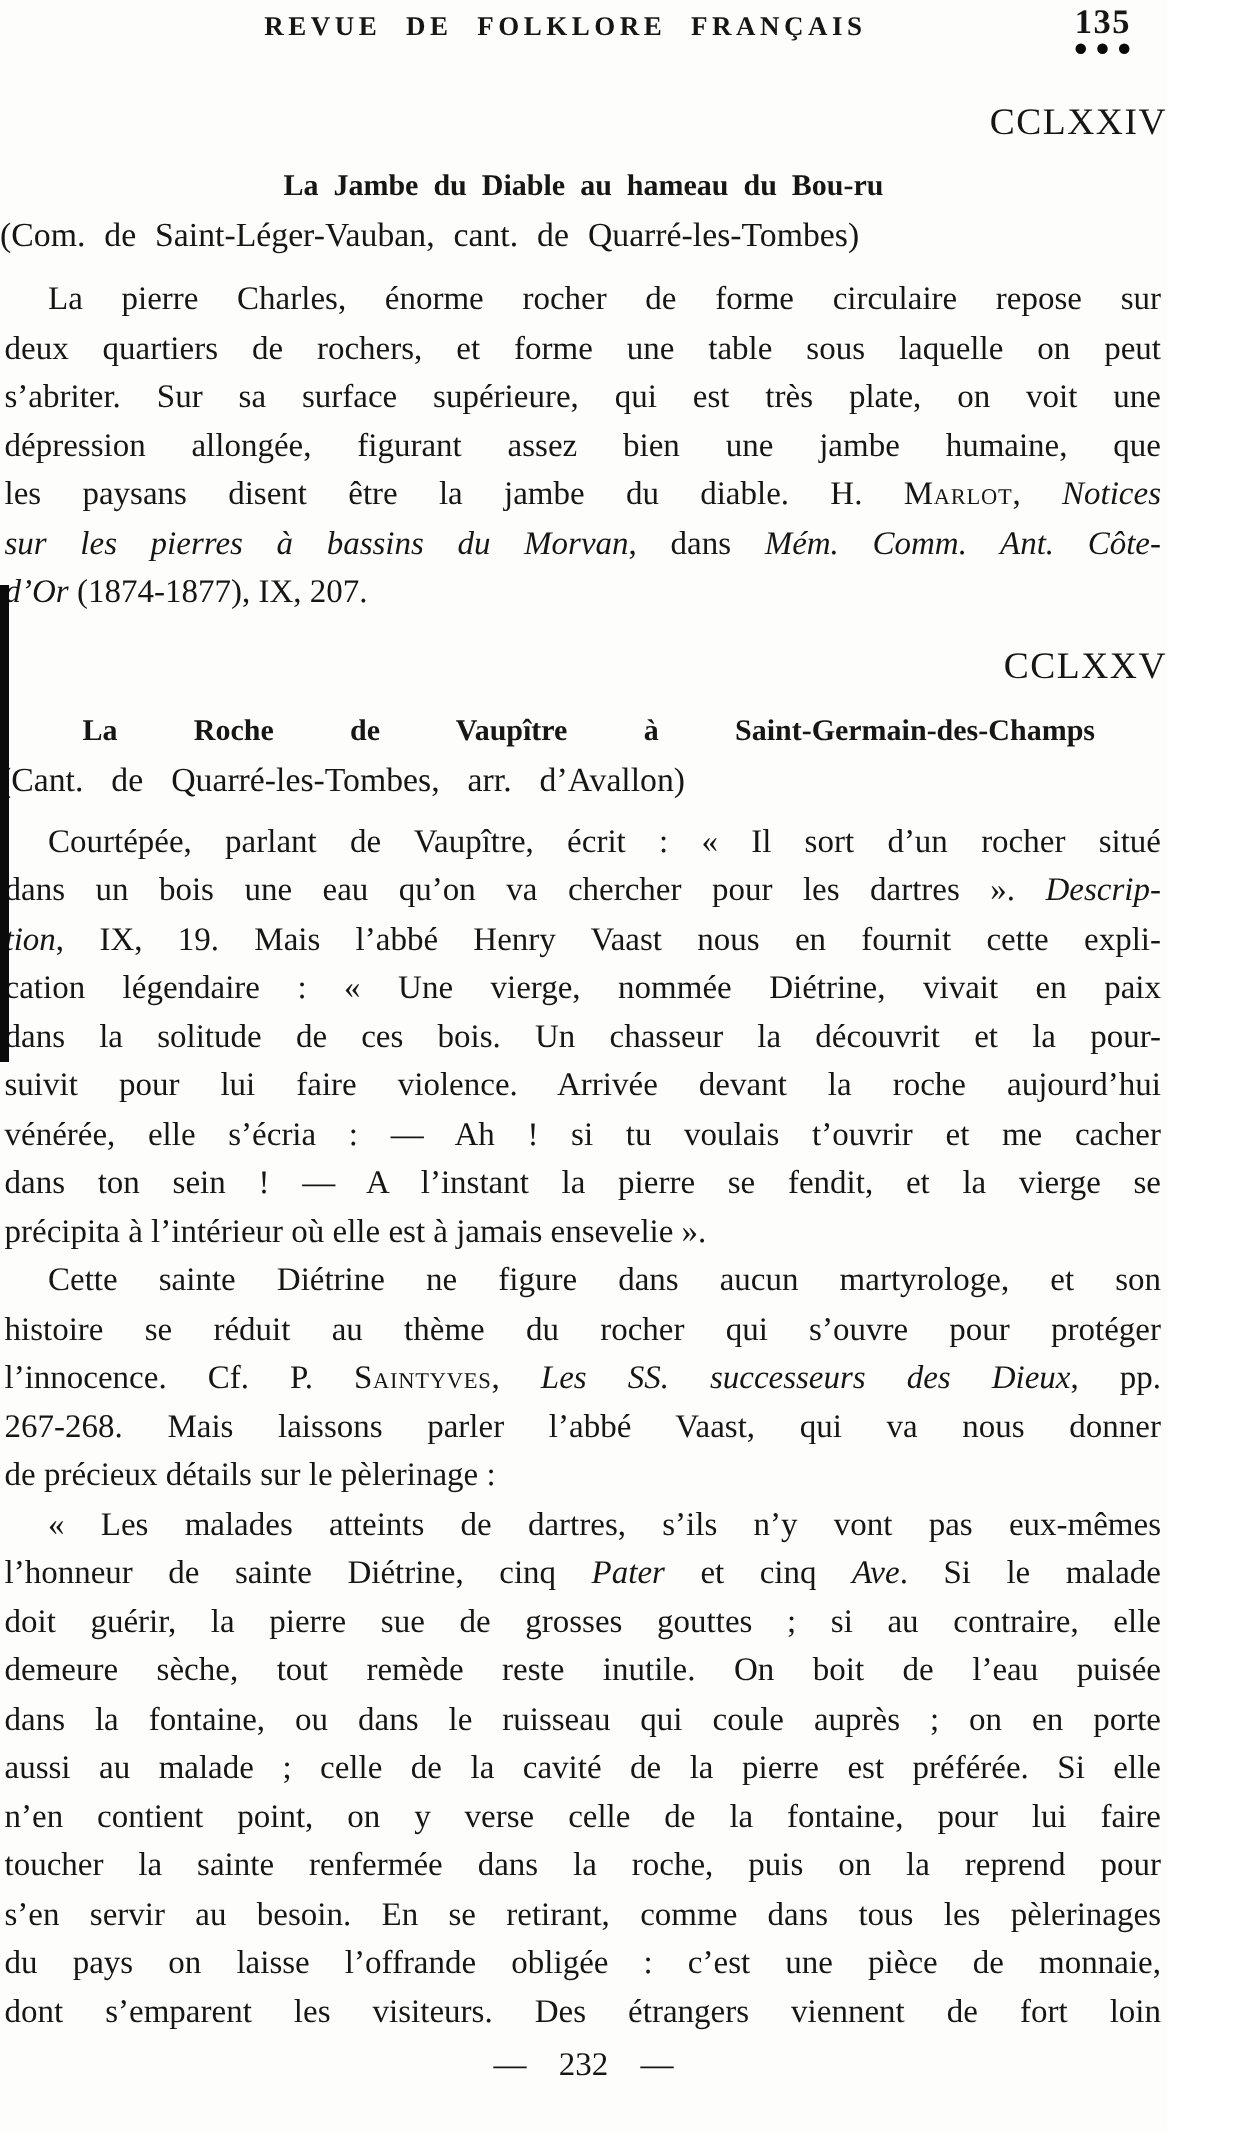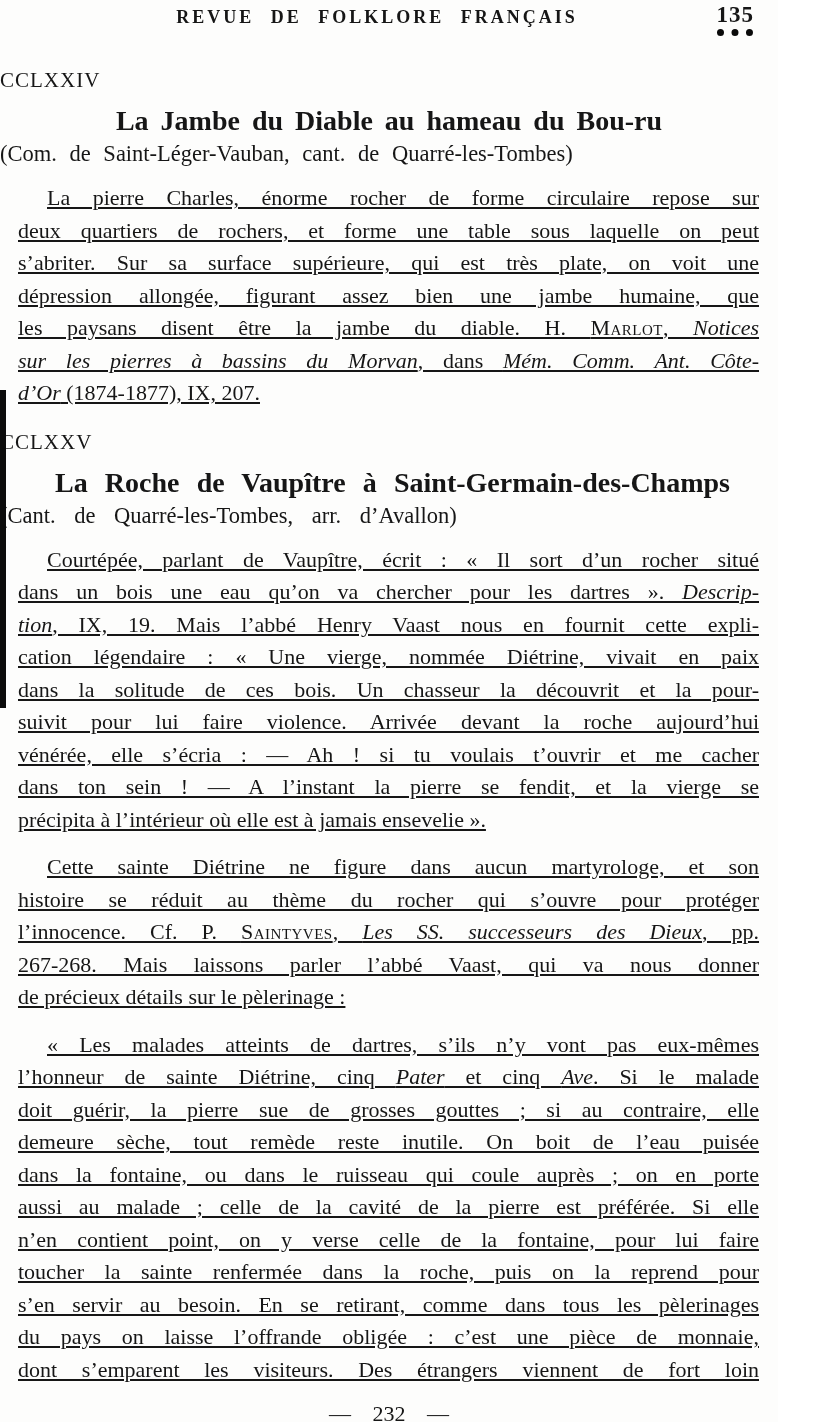--- a/index.html
+++ b/index.html
@@ -32,30 +32,30 @@
     position:absolute;top:2px;right:24px;
     font-weight:bold;font-size:23px;letter-spacing:1px;
     text-align:center;
   }
   .smudge{
     margin-top:1px;
     width:36px;height:0;
     border-bottom:7px dotted #0a0a0a;
   }
   .section-number{
-    text-align:left;
-    font-size:21px;
+    text-align:right;
+    font-size:25px;
     letter-spacing:1px;
     margin-top:15px;
   }
   .sec2 .section-number{margin-top:20px;}
   .section-title{
     text-align:center;
     font-weight:bold;
-    font-size:28px;
+    font-size:20px;
     word-spacing:5px;
     margin-top:15px;
     line-height:26px;
   }
   .sec2 .section-title{
     text-align:justify;
     text-align-last:justify;
     padding:0 48px 0 55px;
     word-spacing:2px;
   }
@@ -67,21 +67,21 @@
     line-height:26px;
   }
   .sec2 .section-subtitle{word-spacing:13px;}
   .body-col{
     padding:0 4px 0 3px;
     font-size:22px;
     line-height:32.5px;
     margin-top:13px;
   }
   .sec2 .body-col{margin-top:12px;}
-  .para{margin:15px;text-decoration:underline;}
+  .para{margin:0;}
   .tline{
     text-align:justify;
     text-align-last:justify;
     white-space:normal;
   }
   .tline.endline{text-align-last:left;}
   .tline.indent{text-indent:29px;}
   .it{font-style:italic;}
   .sc{font-variant:small-caps;letter-spacing:0.5px;}
   .page-footer{

